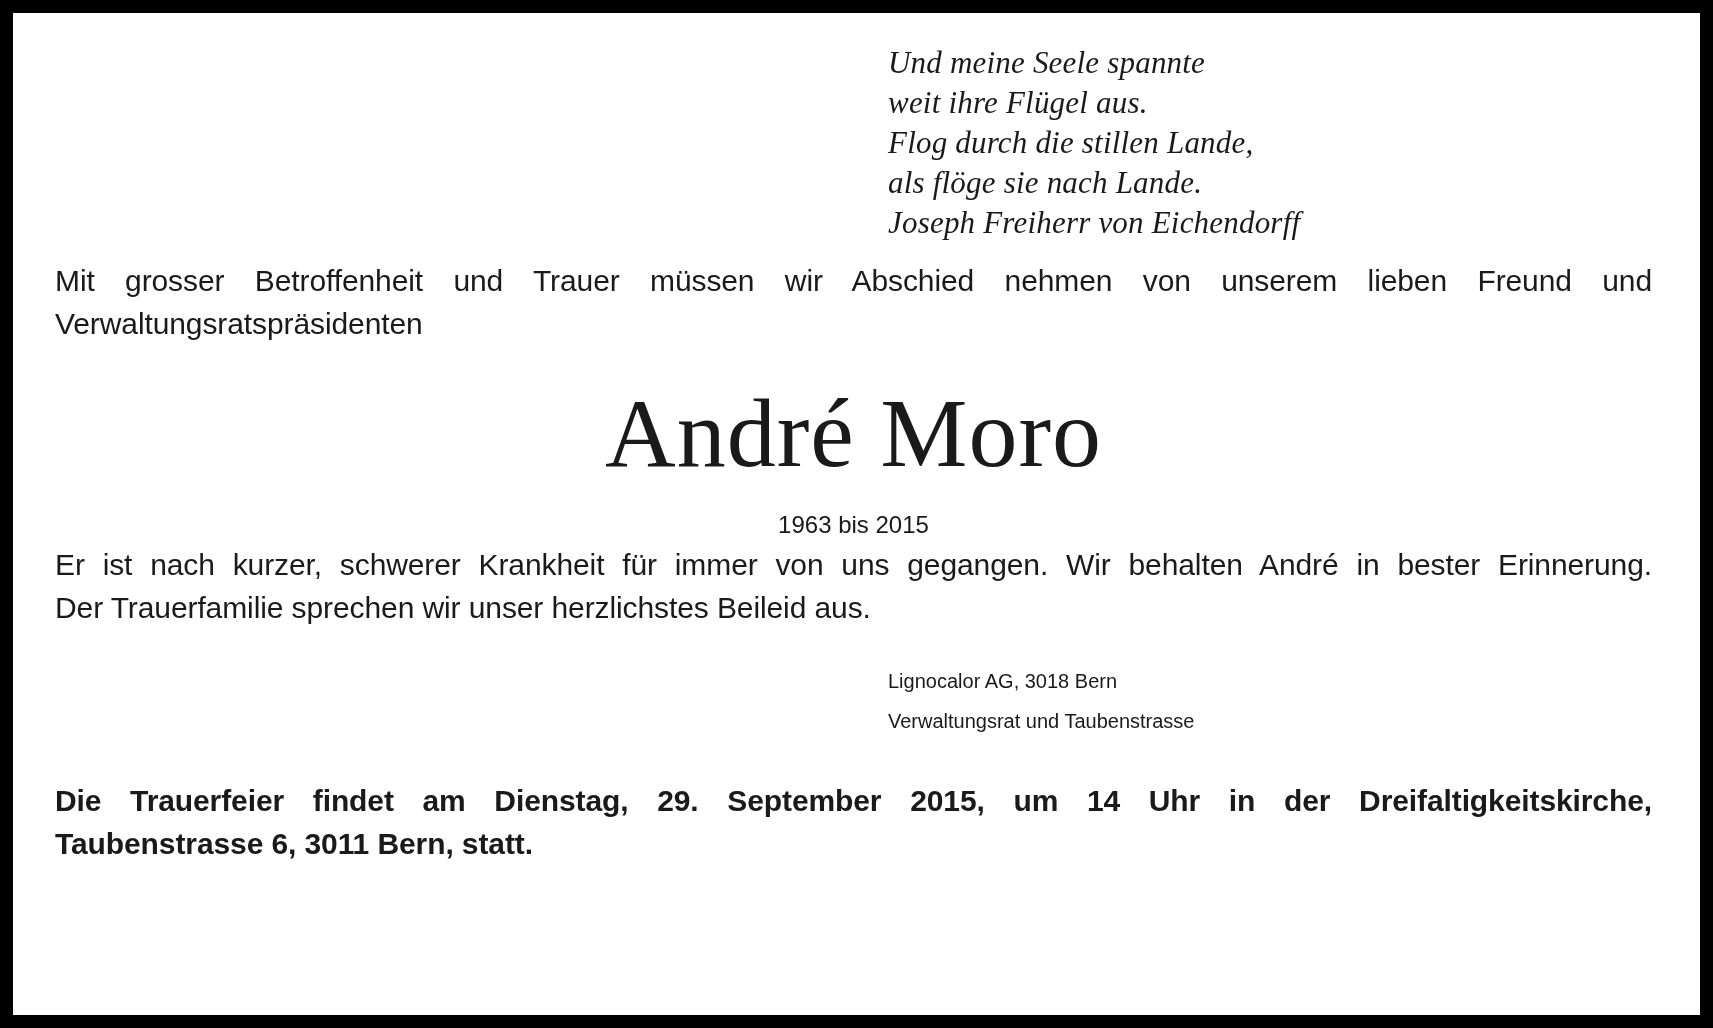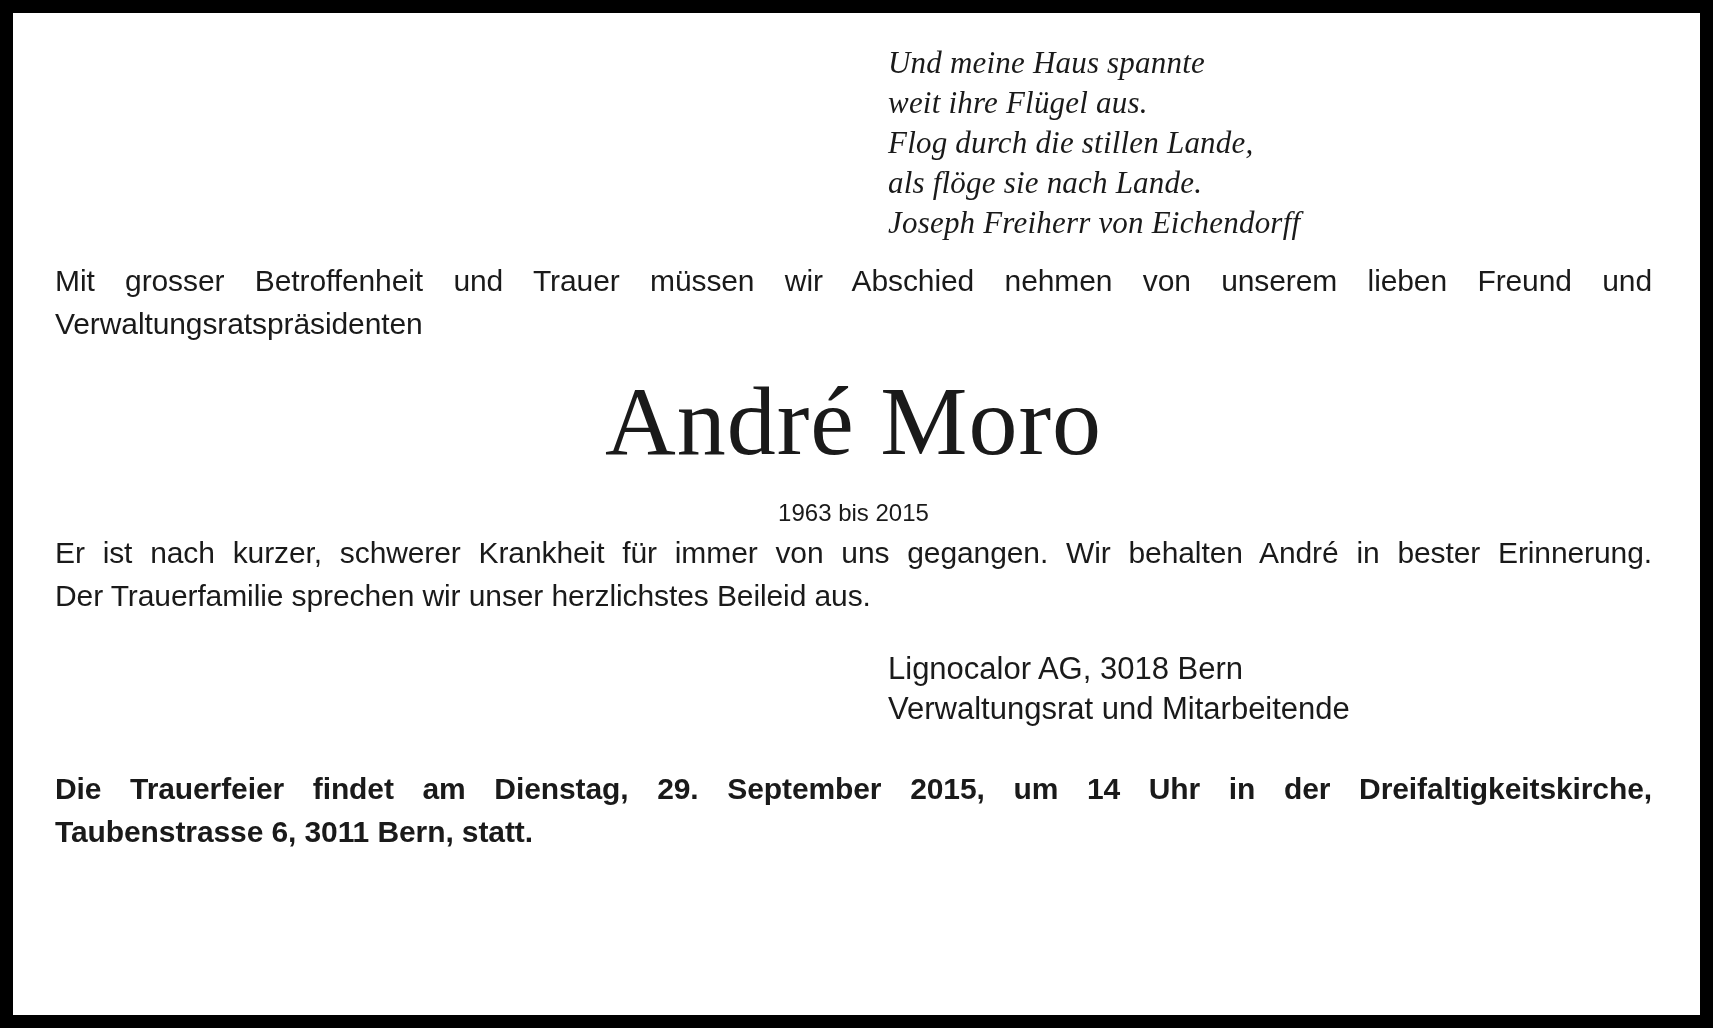--- a/index.html
+++ b/index.html
@@ -37,53 +37,53 @@
   }
   .para .jline {
     display: block;
     text-align: justify;
     text-align-last: justify;
   }
   .para .line { display: block; text-align: left; }
   .intro { margin-top: 16px; }
   
   .name {
-    margin: 24px 0 0 0;
+    margin: 36px 0 0 0;
     font-family: "Liberation Serif", serif;
     font-weight: normal;
     font-size: 98px;
     line-height: 104px;
     text-align: center;
     letter-spacing: 1px;
   }
   
   .years {
     margin-top: 22px;
     font-size: 24px;
     line-height: 36px;
     text-align: center;
   }
   .condolence { }
   
   .signature {
     margin-top: 32px;
     margin-left: 833px;
-    font-size: 31px;
+    font-size: 20px;
     line-height: 40px;
   }
   .signature .line { display: block; }
   .funeral { margin-top: 38px; font-weight: bold; }
 </style>
 </head>
 <body>
 
 <div class="page">
 
   <div class="poem">
-    <span class="line">Und meine Haus spannte</span>
+    <span class="line">Und meine Seele spannte</span>
     <span class="line">weit ihre Flügel aus.</span>
     <span class="line">Flog durch die stillen Lande,</span>
     <span class="line">als flöge sie nach Lande.</span>
     <span class="line">Joseph Freiherr von Eichendorff</span>
   </div>
 
   <div class="para intro">
     <span class="jline">Mit grosser Betroffenheit und Trauer müssen wir Abschied nehmen von unserem lieben Freund und</span>
     <span class="line">Verwaltungsratspräsidenten</span>
   </div>
@@ -92,21 +92,21 @@
 
   <div class="years">1963 bis 2015</div>
 
   <div class="para condolence">
     <span class="jline">Er ist nach kurzer, schwerer Krankheit für immer von uns gegangen. Wir behalten André in bester Erinnerung.</span>
     <span class="line">Der Trauerfamilie sprechen wir unser herzlichstes Beileid aus.</span>
   </div>
 
   <div class="signature">
     <span class="line">Lignocalor AG, 3018 Bern</span>
-    <span class="line">Verwaltungsrat und Mitarbeitende</span>
+    <span class="line">Verwaltungsrat und Taubenstrasse</span>
   </div>
 
   <div class="para funeral">
     <span class="jline">Die Trauerfeier findet am Dienstag, 29. September 2015, um 14 Uhr in der Dreifaltigkeitskirche,</span>
     <span class="line">Taubenstrasse 6, 3011 Bern, statt.</span>
   </div>
 
 </div>
 
 </body></html>

